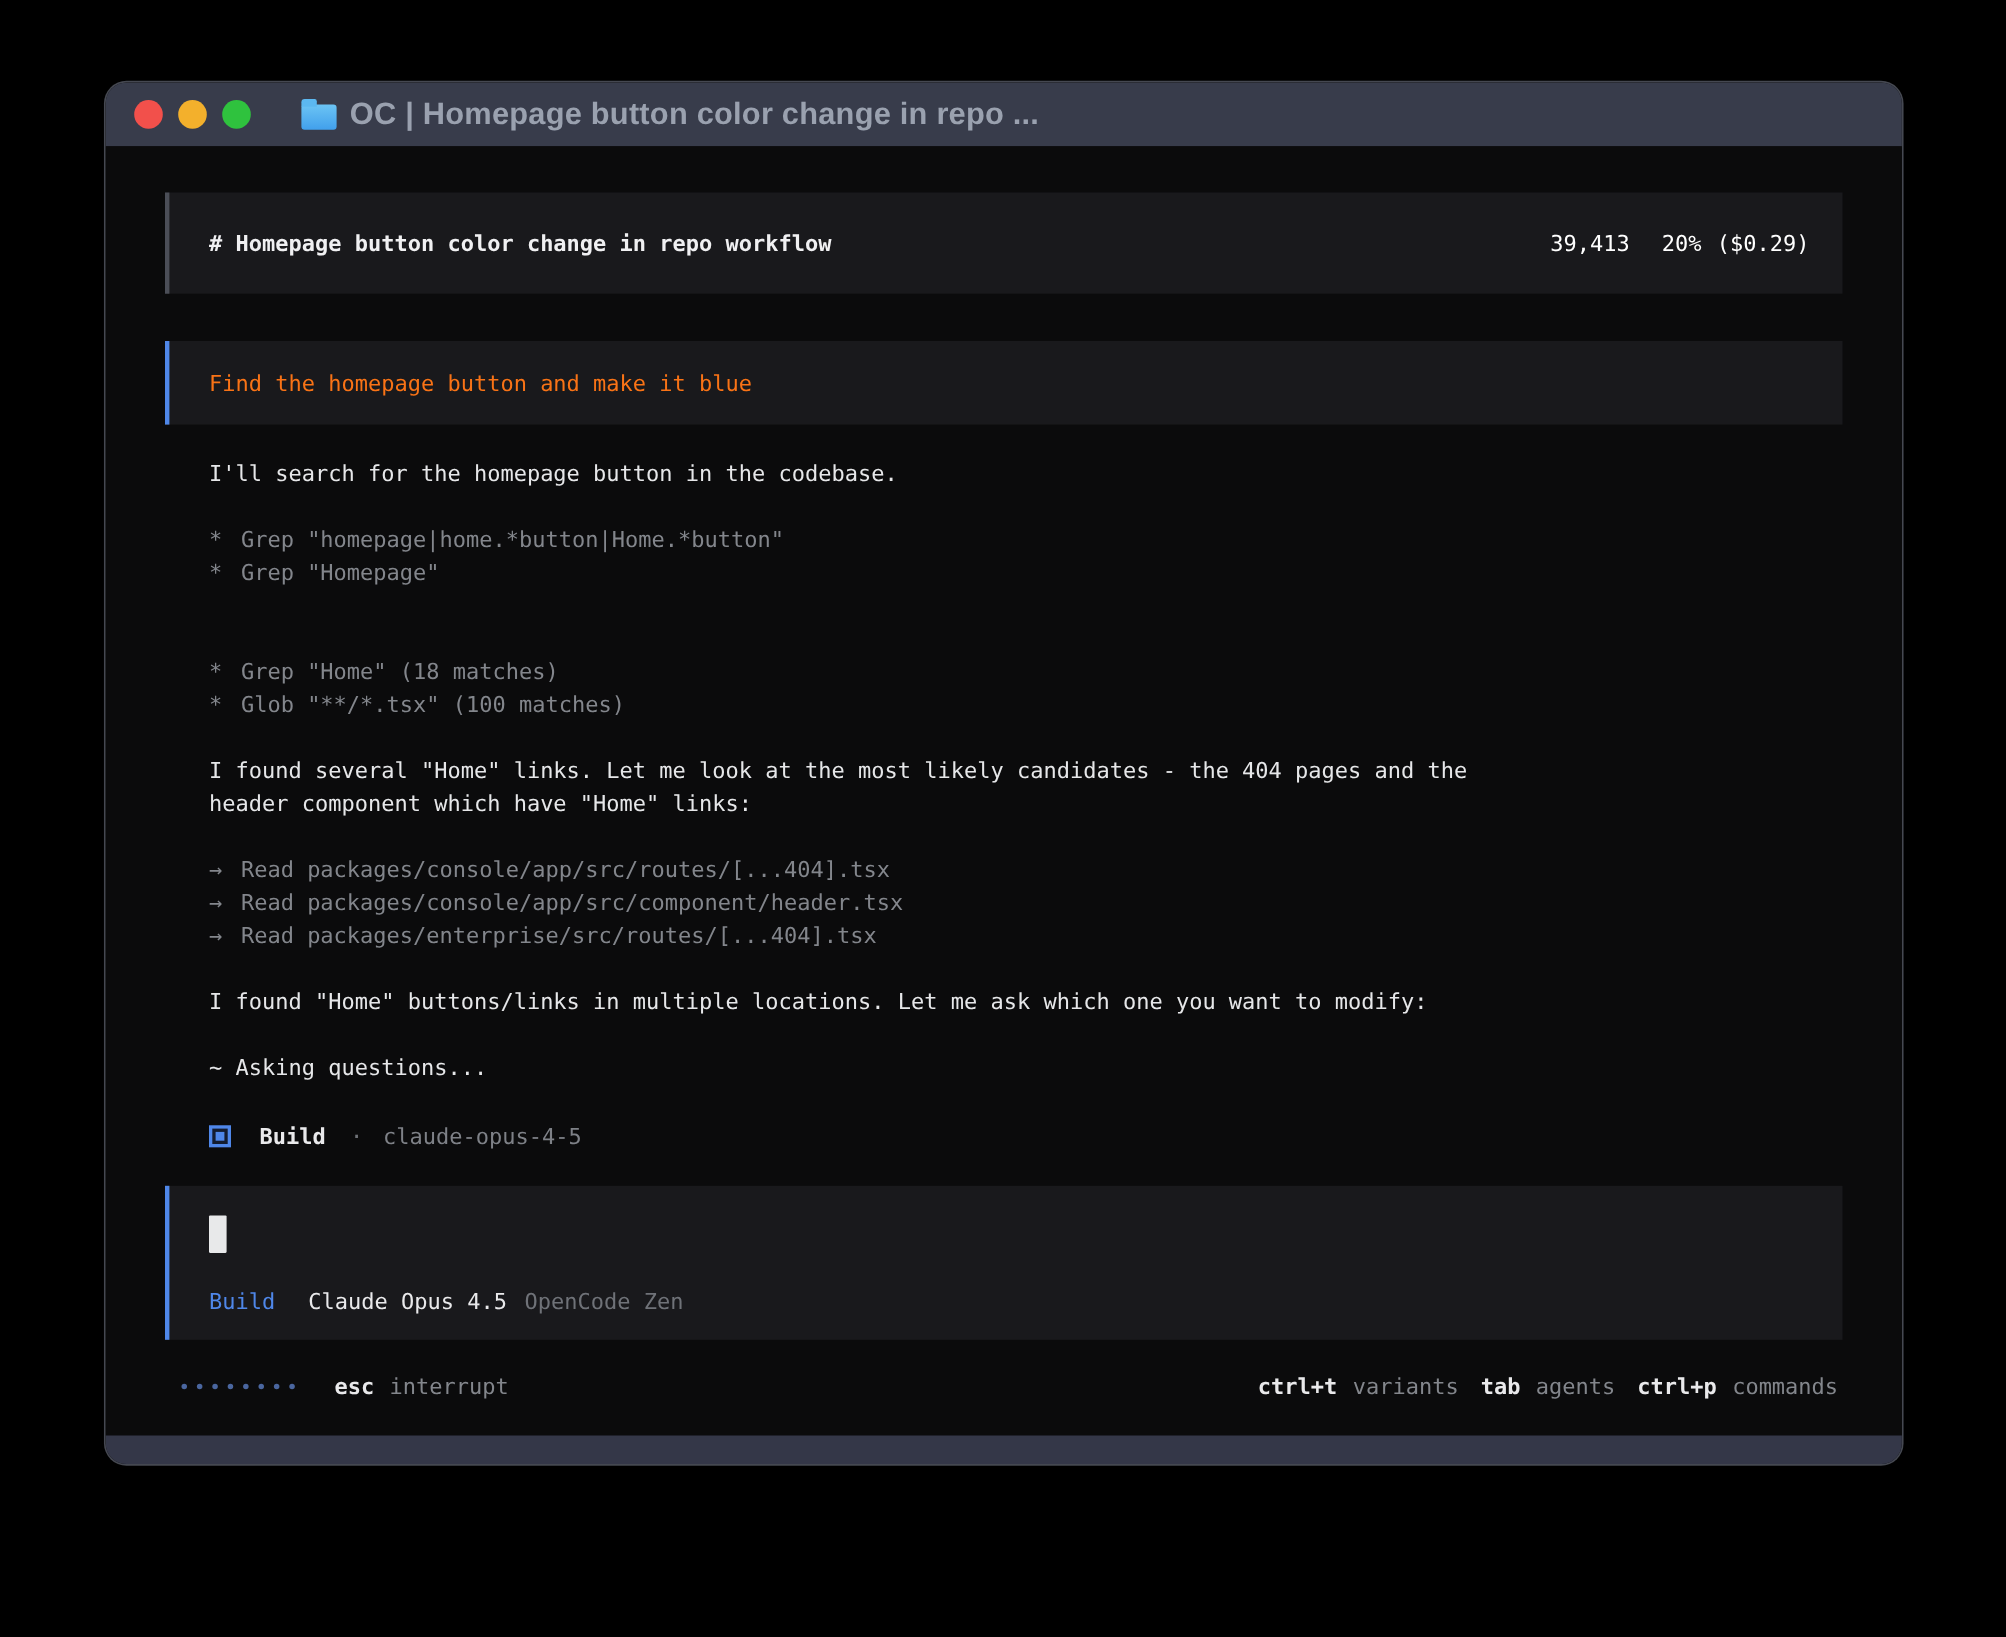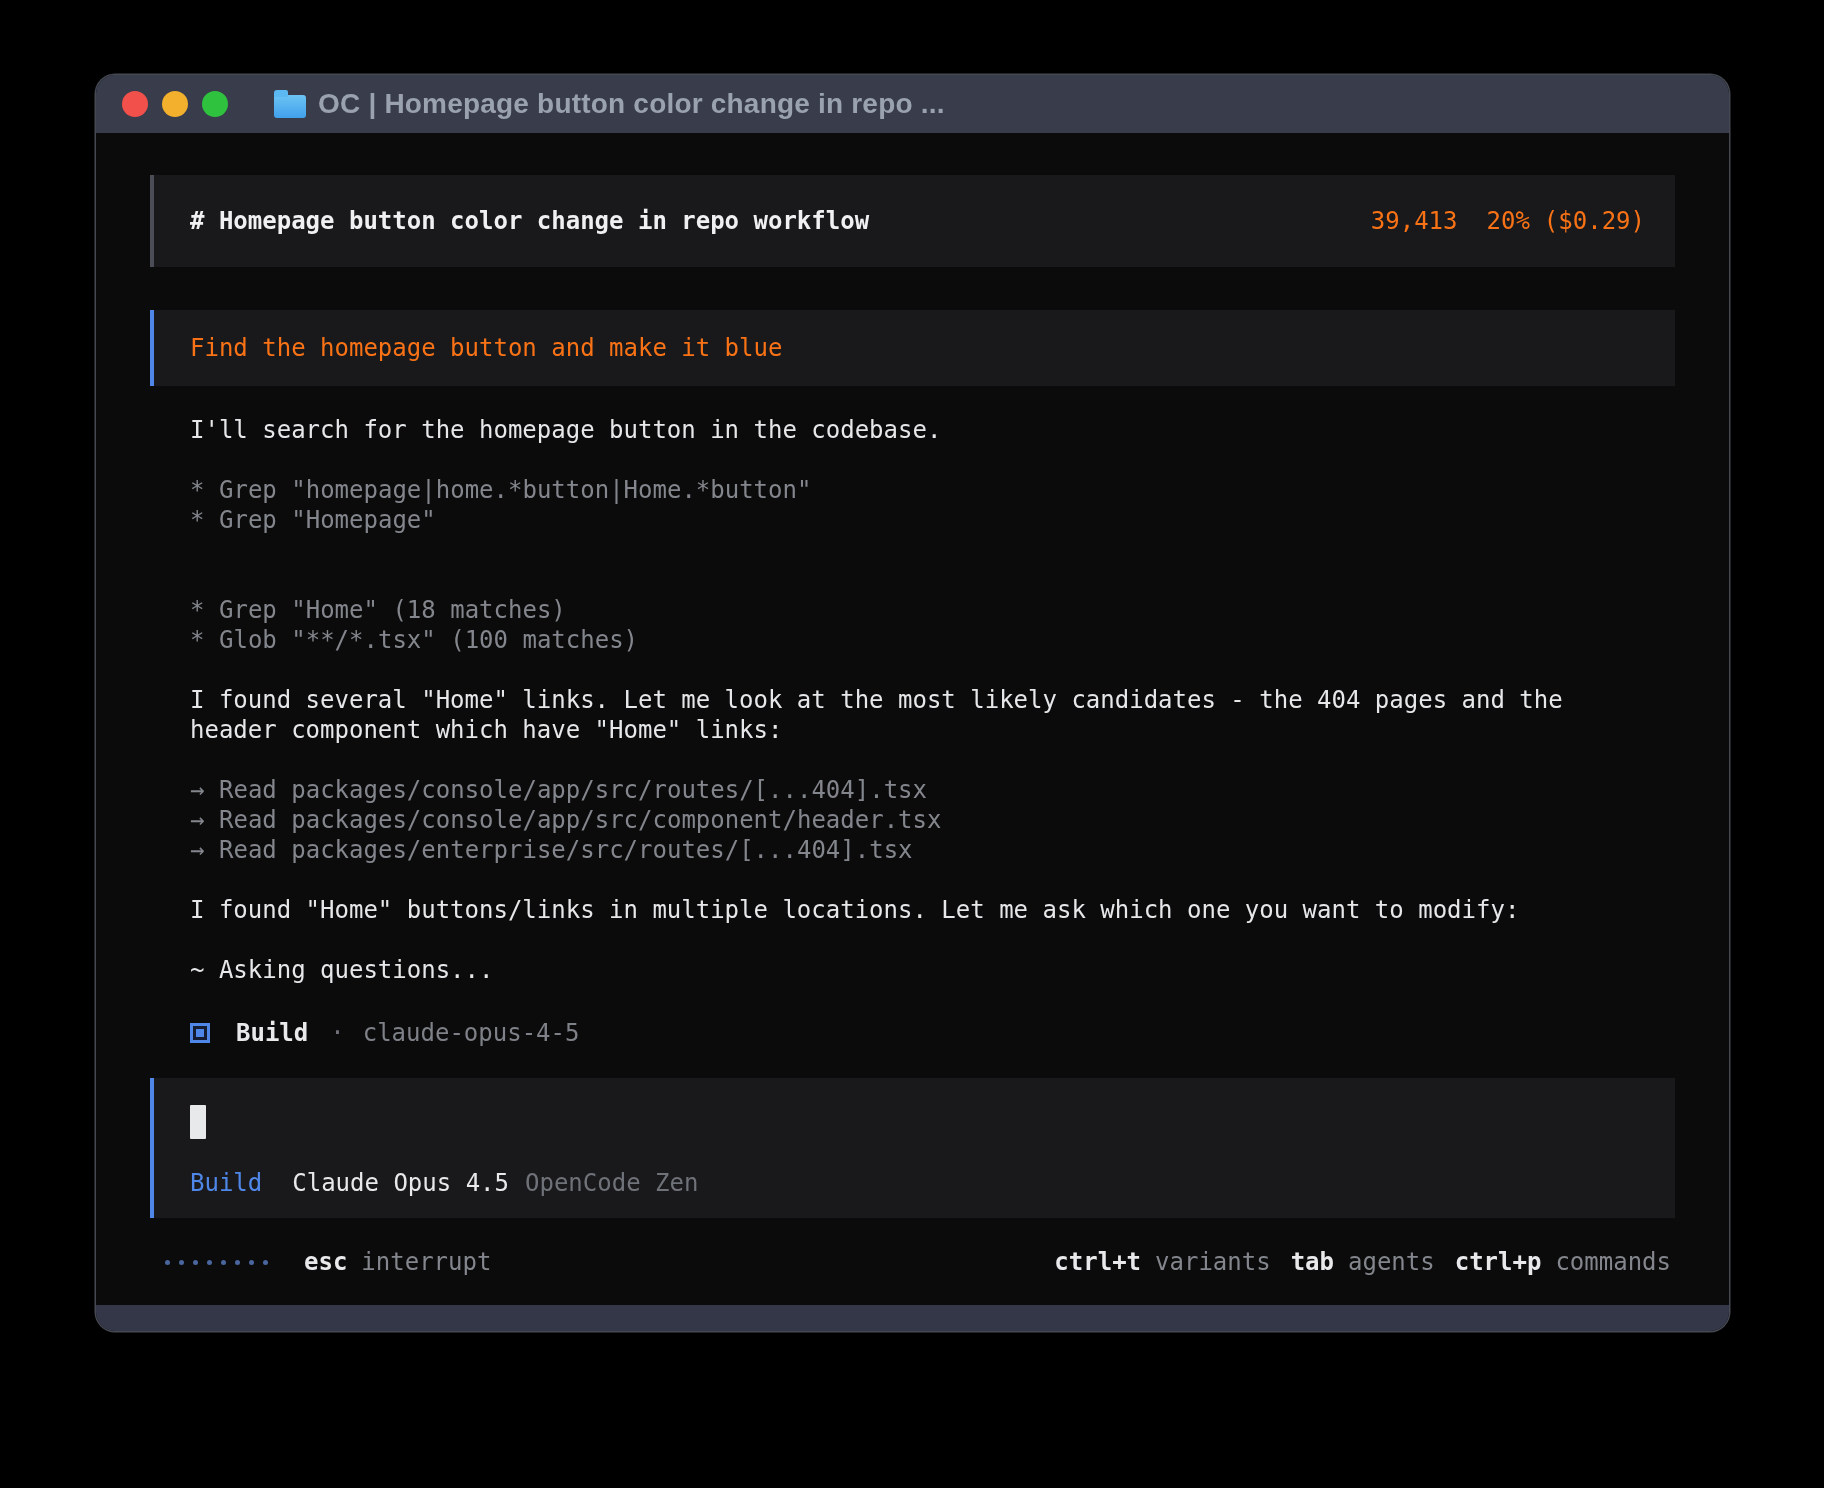--- a/index.html
+++ b/index.html
@@ -52,34 +52,34 @@
     font-weight: bold; font-size: 28px; color: #9aa1af;
     letter-spacing: 0.2px;
   }
   
   .term {
     flex: 1 1 auto;
     background: #0b0b0c;
     padding: 0 54px;
     display: flex; flex-direction: column;
     color: #e9e9eb;
-    font-size: 24px;
+    font-size: 20px;
   }
   .block {
     border-left: 4px solid #4b4e57;
     background: #19191c;
     padding-left: 36px; padding-right: 30px;
   }
   .block.blue { border-left-color: #4f87e9; }
   .header-block {
     margin-top: 42px; height: 92px; flex: 0 0 92px;
     display: flex; align-items: center; justify-content: space-between;
   }
   .session-title { font-weight: bold; color: #f0f0f2; white-space: pre; }
-  .session-stats { display: flex; color: #f97316; white-space: pre; }
+  .session-stats { display: flex; color: #ffffff; white-space: pre; }
   .session-stats .gap2 { display: inline-block; width: 29px; }
   .session-stats .gap1 { display: inline-block; width: 14px; }
   .user-block {
     margin-top: 43px; height: 76px; flex: 0 0 76px;
     display: flex; align-items: center;
   }
   .user-block span { white-space: pre; color: #f97316; }
   
   .convo { margin-top: 29px; padding-left: 40px; }
   .line { height: 30px; line-height: 30px; white-space: pre; }

